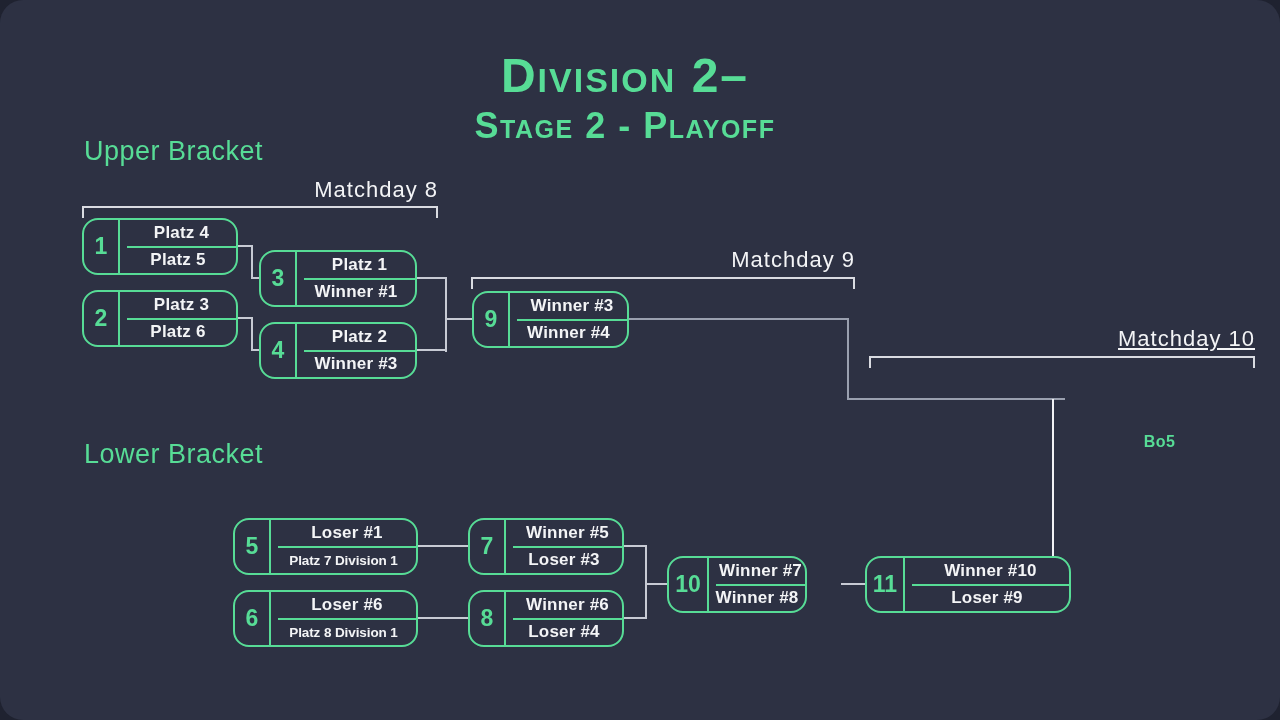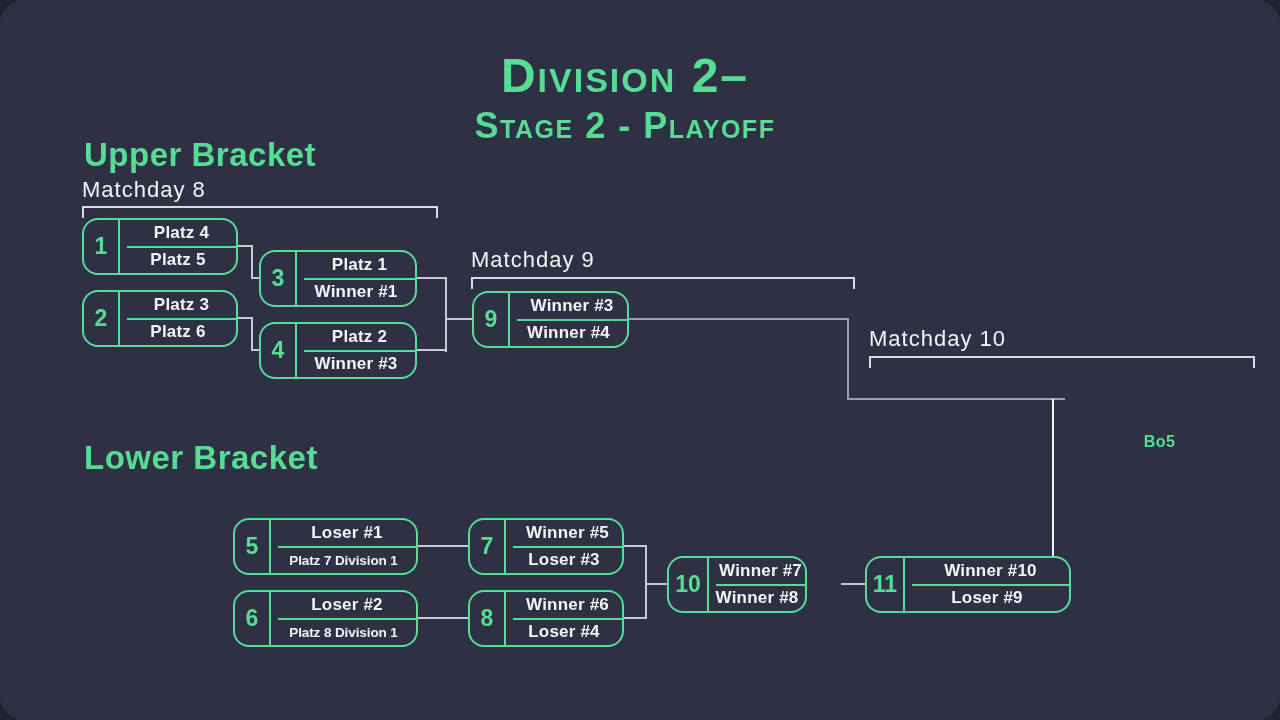--- a/index.html
+++ b/index.html
@@ -15,31 +15,31 @@
   body{background:#1f2230;font-family:"Liberation Sans",sans-serif;}
   .stage{
     position:relative;width:1280px;height:720px;background:var(--bg);
     overflow:hidden;
     border-radius:23px;
   }
   
   .title-block{position:absolute;left:0;top:48px;width:1250px;text-align:center;color:var(--accent);}
   .title-main{font-size:48px;font-weight:bold;font-variant:small-caps;letter-spacing:2px;line-height:56px;}
   .title-sub{font-size:36px;font-weight:bold;font-variant:small-caps;letter-spacing:1.5px;line-height:44px;}
-  .section-label{position:absolute;color:var(--accent);font-size:33px;font-weight:bold;letter-spacing:.5px;}
+  .section-label{position:absolute;color:var(--accent);font-size:27px;font-weight:normal;letter-spacing:.5px;}
   .sec-upper{left:84px;top:136px;}
   .sec-lower{left:84px;top:439px;}
   
-  .mday-label{position:absolute;color:var(--txt);font-size:22px;font-weight:400;letter-spacing:1px;text-align:left;}
+  .mday-label{position:absolute;color:var(--txt);font-size:22px;font-weight:400;letter-spacing:1px;text-align:right;}
   .mday-line{position:absolute;height:12px;border-top:2px solid var(--ml);border-left:2px solid var(--ml);border-right:2px solid var(--ml);box-sizing:border-box;}
   .md8-label{left:82px;width:356px;top:177px;}
   .md8-line{left:82px;top:206px;width:356px;}
   .md9-label{left:471px;width:384px;top:247px;}
   .md9-line{left:471px;top:277px;width:384px;}
-  .md10-label{left:869px;width:386px;top:326px;}
+  .md10-label{left:869px;width:386px;top:326px;text-decoration:underline;}
   .md10-line{left:869px;top:356px;width:386px;}
   
   .match{
     position:absolute;display:flex;height:57px;box-sizing:border-box;
     border:2.5px solid var(--accent);border-radius:16px;background:var(--bg);
   }
   .match .num{
     width:34px;flex:0 0 auto;display:flex;align-items:center;justify-content:center;
     border-right:2px solid var(--accent);color:var(--accent);
     font-size:23px;font-weight:bold;
@@ -160,21 +160,21 @@
   <div class="match m5">
     <div class="num">5</div>
     <div class="rows">
       <div class="row rtop">Loser #1</div>
       <div class="row rbot">Platz 7 Division 1</div>
     </div>
   </div>
   <div class="match m6">
     <div class="num">6</div>
     <div class="rows">
-      <div class="row rtop">Loser #2</div>
+      <div class="row rtop">Loser #6</div>
       <div class="row rbot">Platz 8 Division 1</div>
     </div>
   </div>
   <div class="match m7">
     <div class="num">7</div>
     <div class="rows">
       <div class="row rtop">Winner #5</div>
       <div class="row rbot">Loser #3</div>
     </div>
   </div>

